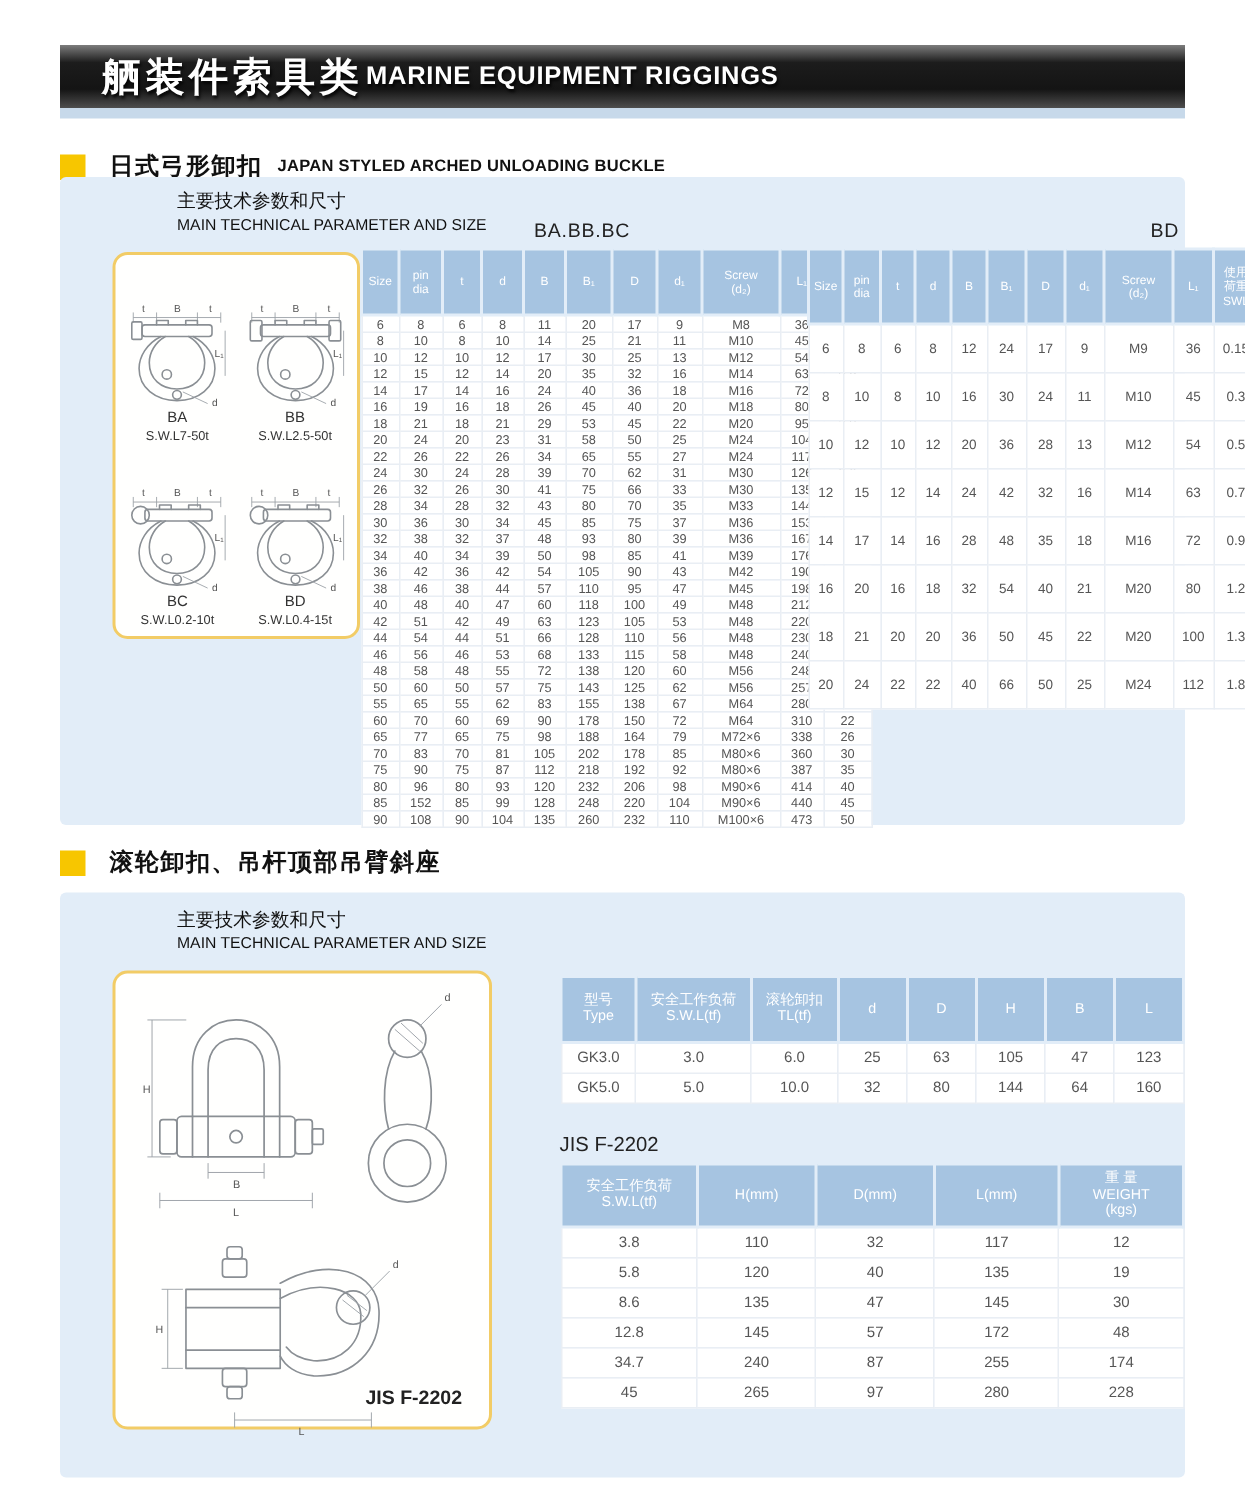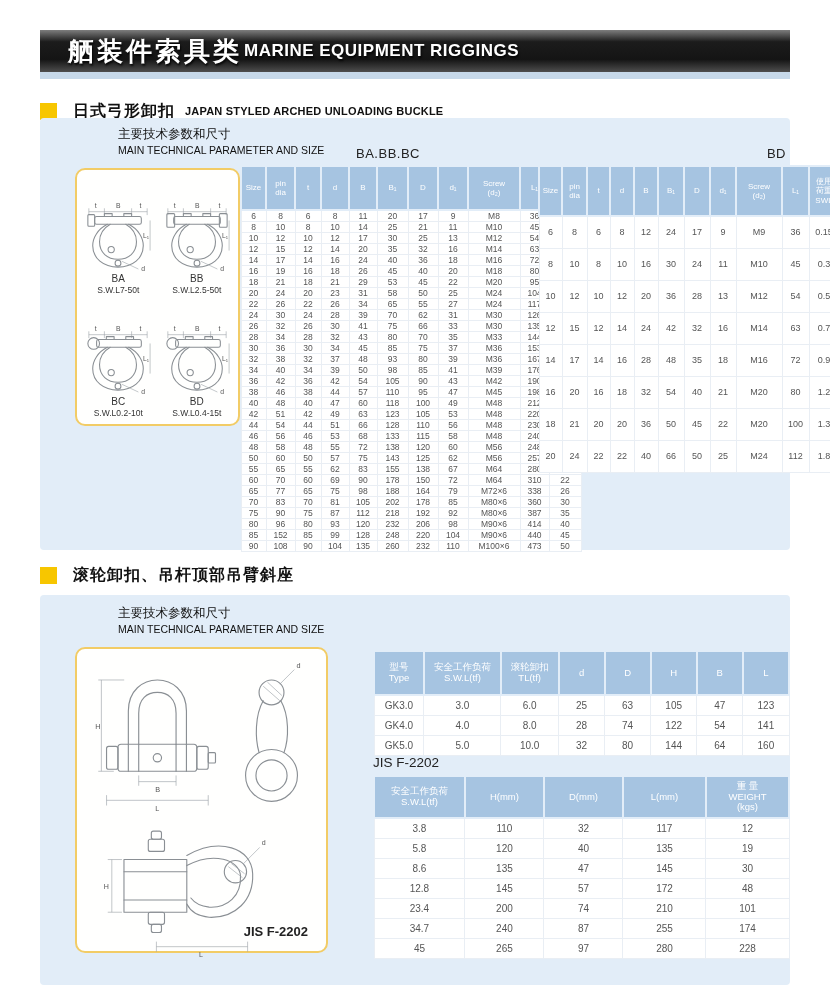--- a/index.html
+++ b/index.html
@@ -882,30 +882,20 @@
           <td>GK3.0</td>
           <td>3.0</td>
           <td>6.0</td>
           <td>25</td>
           <td>63</td>
           <td>105</td>
           <td>47</td>
           <td>123</td>
         </tr>
         <tr>
-          <td>GK4.0</td>
-          <td>4.0</td>
-          <td>8.0</td>
-          <td>28</td>
-          <td>74</td>
-          <td>122</td>
-          <td>54</td>
-          <td>141</td>
-        </tr>
-        <tr>
           <td>GK5.0</td>
           <td>5.0</td>
           <td>10.0</td>
           <td>32</td>
           <td>80</td>
           <td>144</td>
           <td>64</td>
           <td>160</td>
         </tr>
       </tbody>
@@ -949,27 +939,20 @@
           <td>30</td>
         </tr>
         <tr>
           <td>12.8</td>
           <td>145</td>
           <td>57</td>
           <td>172</td>
           <td>48</td>
         </tr>
         <tr>
-          <td>23.4</td>
-          <td>200</td>
-          <td>74</td>
-          <td>210</td>
-          <td>101</td>
-        </tr>
-        <tr>
           <td>34.7</td>
           <td>240</td>
           <td>87</td>
           <td>255</td>
           <td>174</td>
         </tr>
         <tr>
           <td>45</td>
           <td>265</td>
           <td>97</td>

